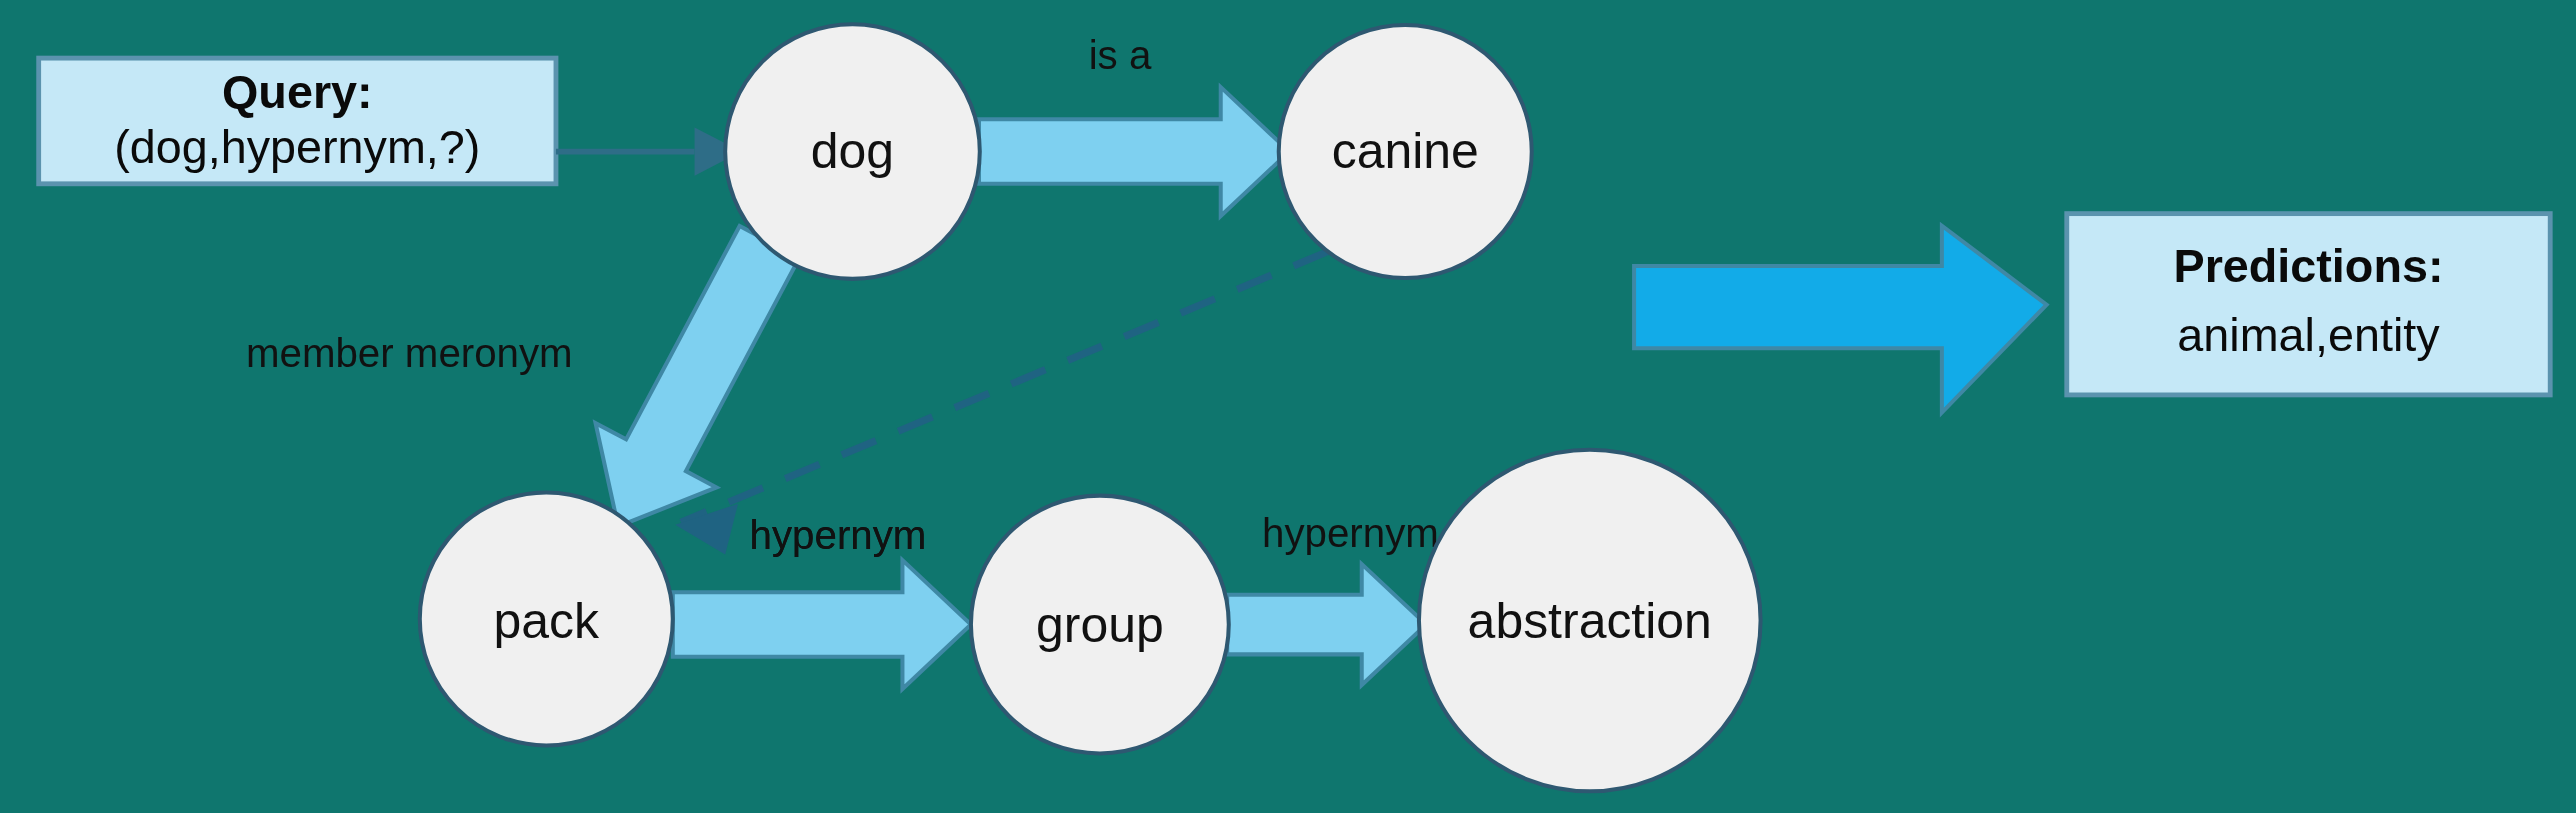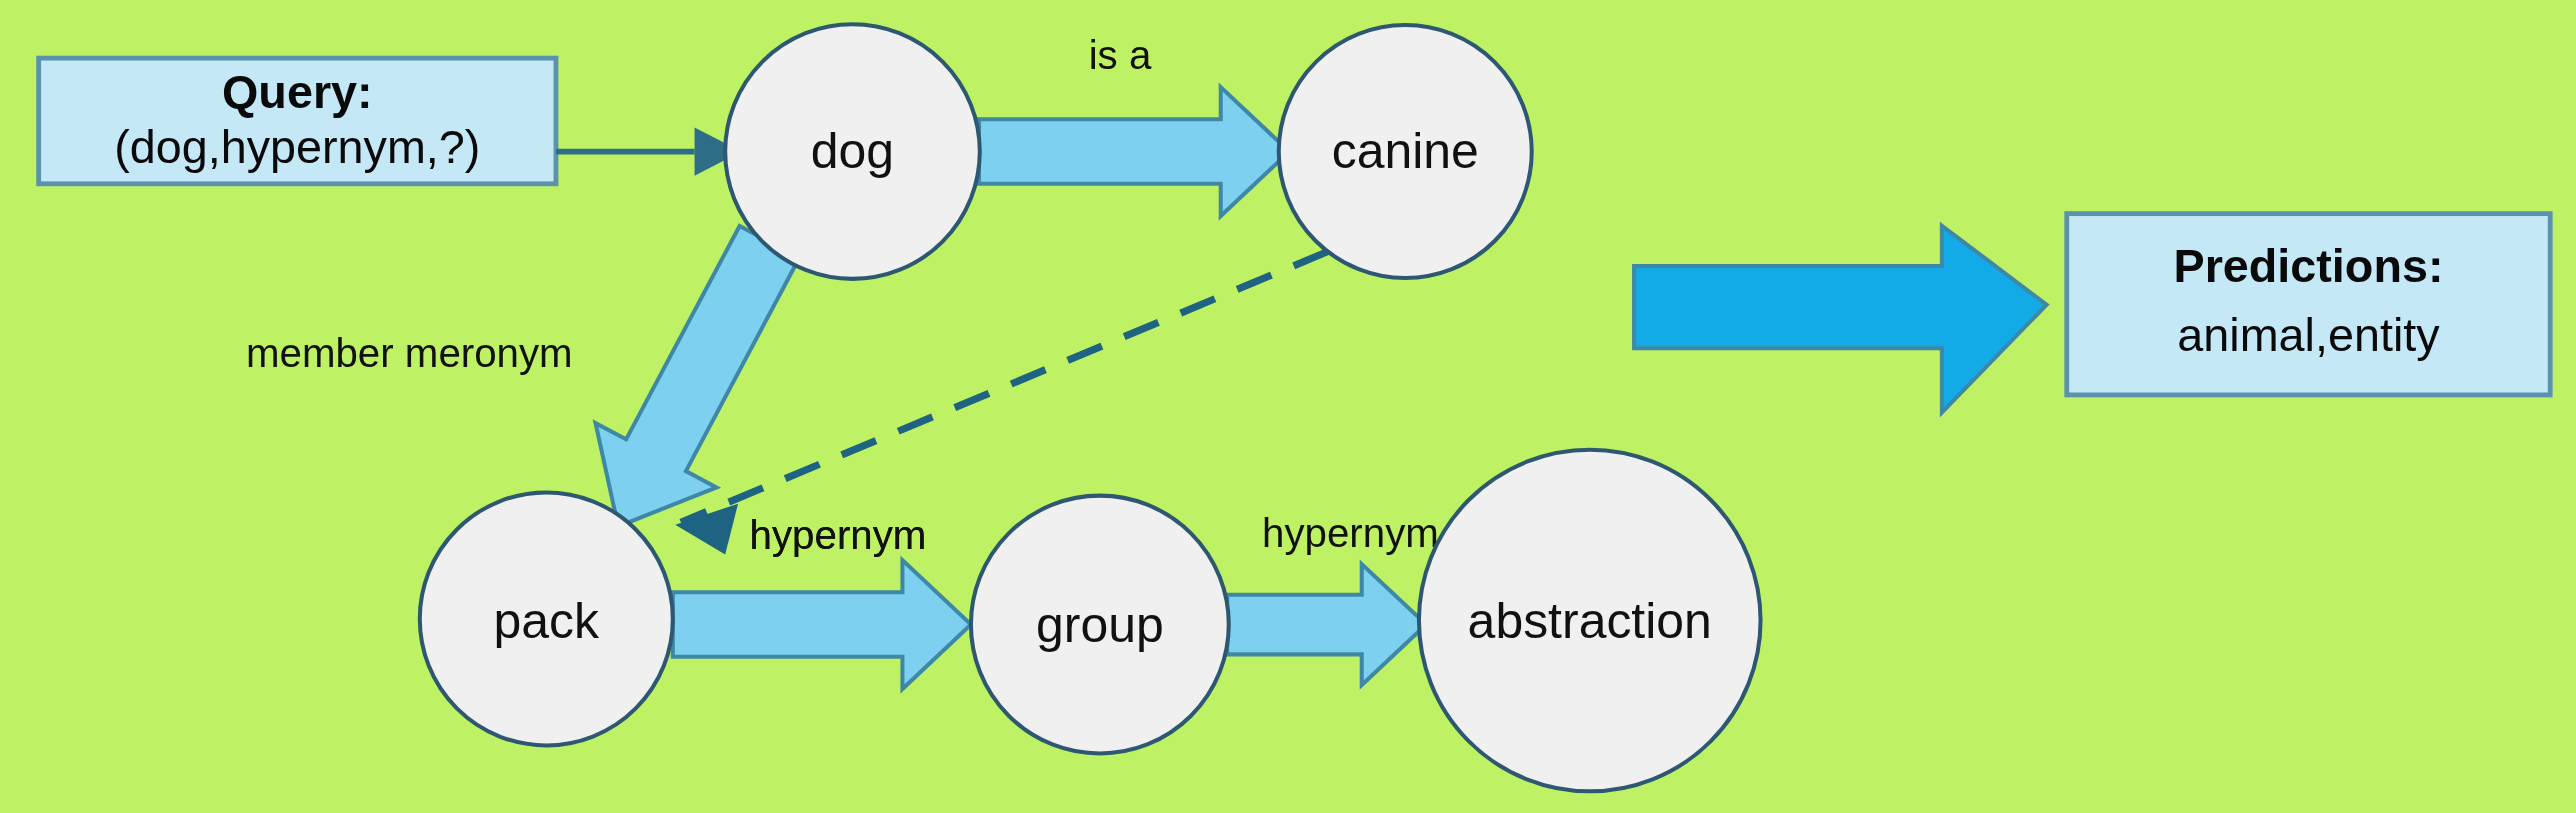--- a/index.html
+++ b/index.html
@@ -8,21 +8,21 @@
     padding: 0;
     background: #ffffff;
   }
   body {
     font-family: "Liberation Sans", sans-serif;
   }
   #stage {
     position: relative;
     width: 2576px;
     height: 814px;
-    background: #bef264;
+    background: #0f766e;
     overflow: hidden;
   }
   #diagram-svg {
     position: absolute;
     left: 0;
     top: 0;
     width: 2576px;
     height: 814px;
   }
   .node-label {

